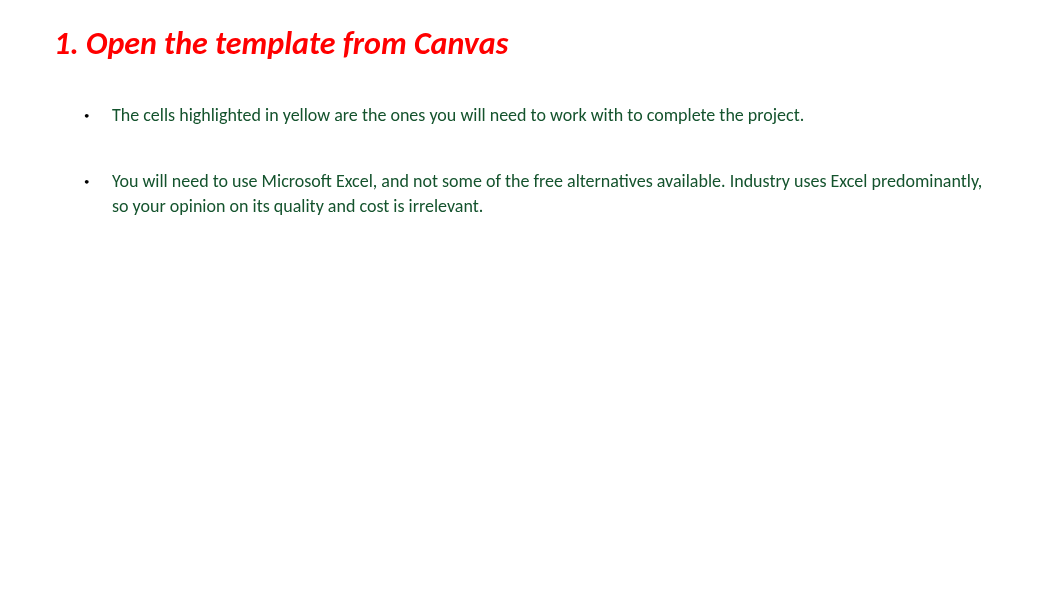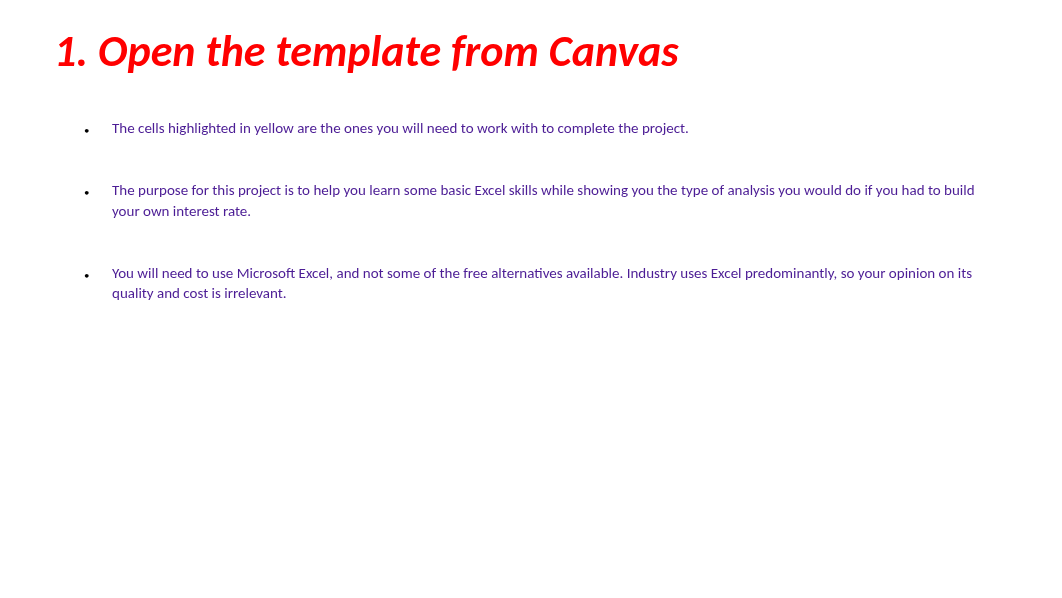--- a/index.html
+++ b/index.html
@@ -12,50 +12,49 @@
       width: 1062px;
       height: 598px;
       background: #ffffff;
       padding: 20px 60px 20px 54px;
       color: #000000;
     }
     .heading {
       color: #ff0000;
       font-weight: bold;
       font-style: italic;
-      font-size: 44px;
+      font-size: 32px;
       margin-bottom: 40px;
       margin-top: 4px;
     }
     .bullet-list {
       list-style: none;
       padding-left: 28px;
     }
     .bullet-item {
       position: relative;
       padding-left: 30px;
-      font-size: 15px;
+      font-size: 18px;
       line-height: 1.35;
       margin-bottom: 42px;
-      color: #4c1d95;
+      color: #14532d;
     }
     .bullet-item:nth-child(4) {
       margin-top: -32px;
     }
     .bullet-item::before {
       content: "•";
       position: absolute;
       left: 2px;
       top: 6px;
       font-size: 11px;
       color: #000000;
     }
   </style>
 </head>
 <body>
 
 <h1 class="heading">1. Open the template from Canvas</h1>
 
 <ul class="bullet-list">
   <li class="bullet-item">The cells highlighted in yellow are the ones you will need to work with to complete the project.</li>
-  <li class="bullet-item">The purpose for this project is to help you learn some basic Excel skills while showing you the type of analysis you would do if you had to build your own interest rate.</li>
   <li class="bullet-item">You will need to use Microsoft Excel, and not some of the free alternatives available.  Industry uses Excel predominantly, so your opinion on its quality and cost is irrelevant.</li>
 </ul>
 
 </body></html>

